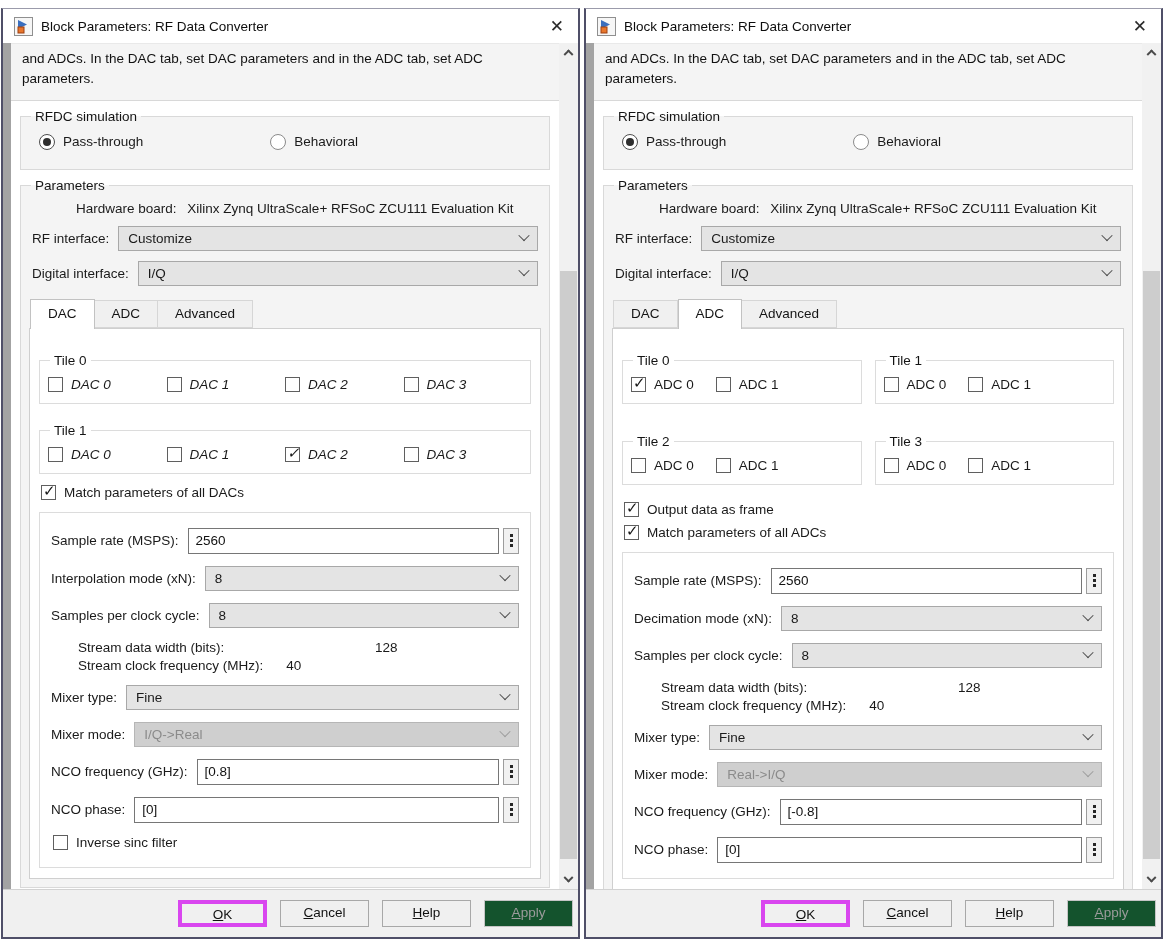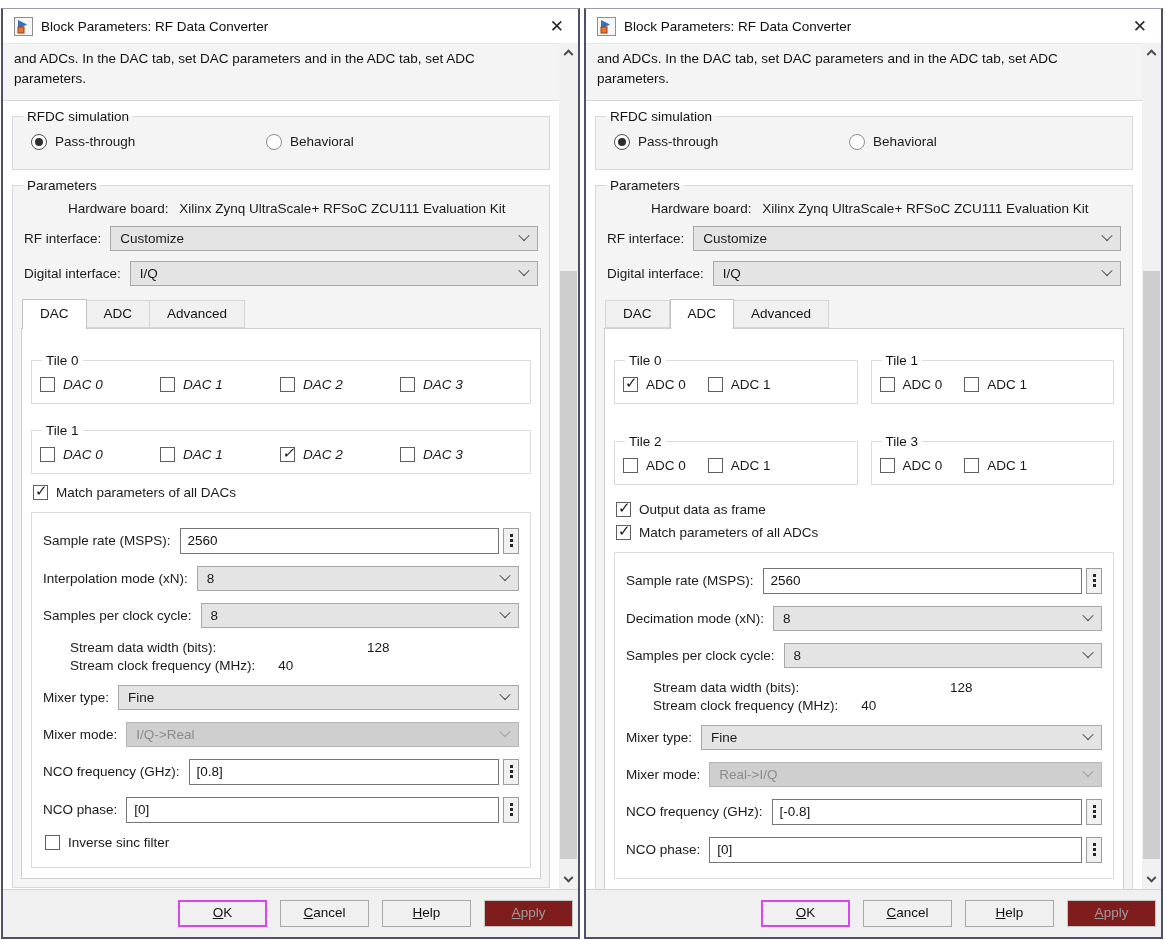--- a/index.html
+++ b/index.html
@@ -14,21 +14,21 @@
     border:2px solid #4f4f68; border-top:1px solid #9b9bab;
   }
   .dlg-left  { left:1px; }
   .dlg-right { left:584px; }
 
   .titlebar { height:34px; display:flex; align-items:center; padding:0 12px 0 11px; background:#fff; }
   .app-icon { width:19px; height:19px; margin-right:8px; flex:none; }
   .title-text { flex:1; font-size:13.5px; color:#0d0d0d; white-space:nowrap; overflow:hidden; }
   .close-btn { font-size:17px; color:#2b2b2b; padding:0 2px; cursor:default; line-height:1; font-weight:400; }
 
-  .dlg-body { position:absolute; top:34px; left:0; right:0; bottom:48px; display:flex; background:#a3a3a3; }
+  .dlg-body { position:absolute; top:34px; left:0; right:0; bottom:48px; display:flex; background:#a3a3a3;padding-left:8px; }
   .content { flex:1; overflow:hidden; background:#fff; }
 
   .desc {
     background:#f4f4f4; border-top:1px solid #e9e9e9; border-bottom:1px solid #d8d8d8;
     padding:5px 11px 10px; line-height:1.5; color:#111;
   }
   .inner { padding:0 9px; }
 
   fieldset { margin:0; padding:0; border:none; min-width:0; }
   .group { border:1px solid #d9d9d9; background:#f4f4f4; margin-top:8px; padding:1px 8px 8px; }
@@ -107,22 +107,22 @@
   .btn-strip {
     position:absolute; left:0; right:0; bottom:0; height:48px; background:#f0f0f0;
     border-top:1px solid #d2d2d2; display:flex; align-items:center; justify-content:flex-end;
     gap:13px; padding-right:5px;
   }
   .btn {
     display:inline-block; width:89px; height:27px; line-height:24px; text-align:center;
     background:#f0f0f0; border:1px solid #a8a8a8; color:#111; font-size:13.5px;
   }
   .btn::first-letter { text-decoration:underline; }
-  .btn.default { border:2px solid #d946ef; line-height:22px;text-align:center; }
-  .btn.disabled { color:#9b9b9b; border-color:#c5c5c5; background:#7f1d1d; }
+  .btn.default { border:4px solid #d946ef; line-height:22px;text-align:center; }
+  .btn.disabled { color:#9b9b9b; border-color:#c5c5c5; background:#14532d; }
 </style>
 </head>
 <body>
 
 <div class="dialog dlg-left">
   <div class="titlebar">
     <svg class="app-icon" viewBox="0 0 19 19">
       <rect x="0.5" y="0.5" width="18" height="18" fill="#f6f6f6" stroke="#8f8f8f"></rect>
       <polygon points="4,3 13,7.5 4,12" fill="#3a6fbf"></polygon>
       <rect x="4" y="10" width="6" height="6" fill="#e8762c" stroke="#9c3f10"></rect>

